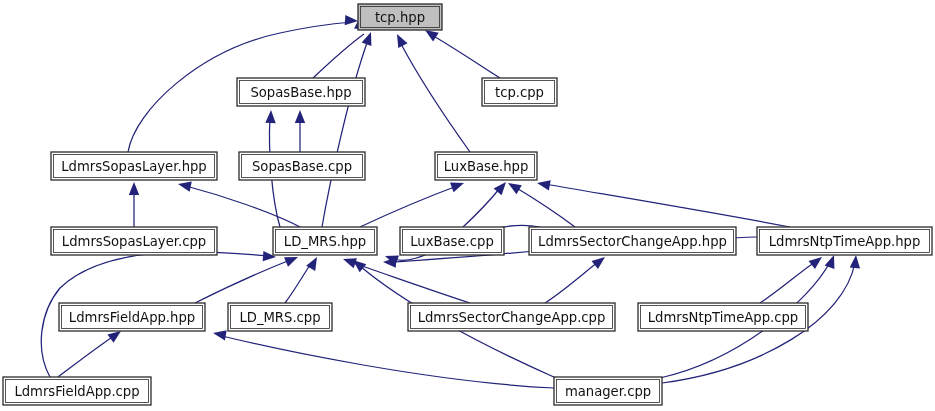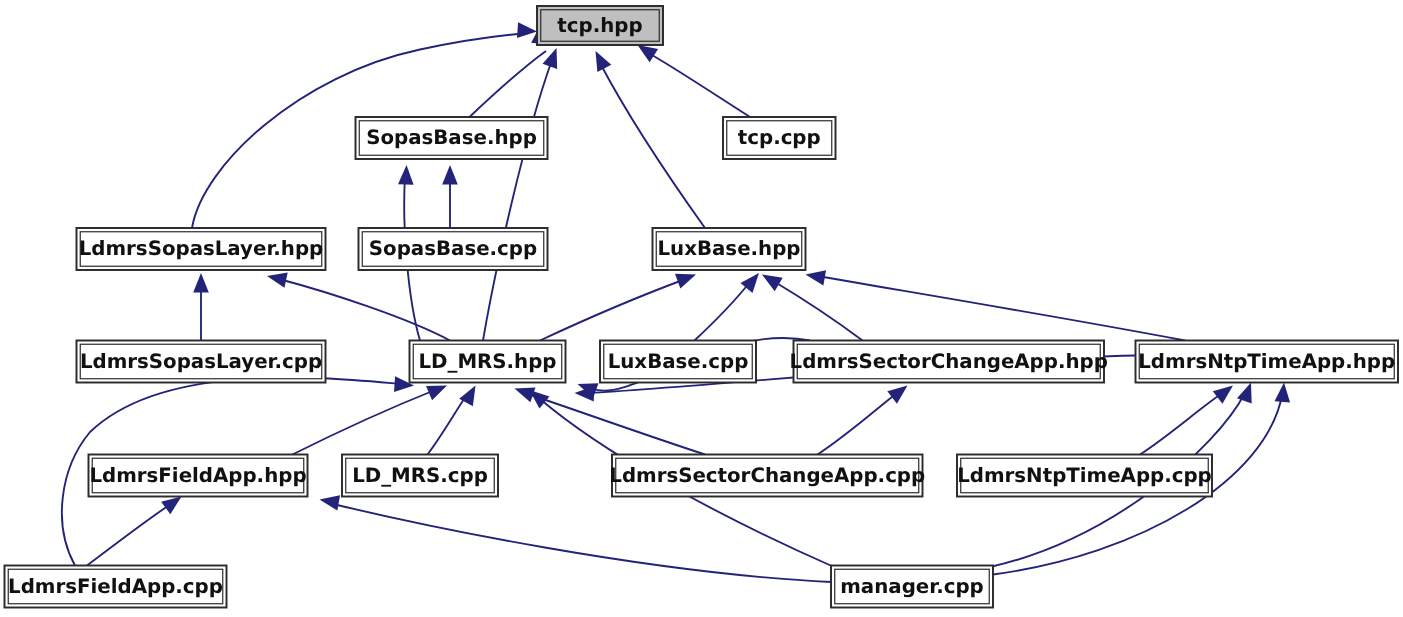--- a/index.html
+++ b/index.html
@@ -11,21 +11,20 @@
     width: 935px;
     height: 411px;
     font-family: "DejaVu Sans", sans-serif;
     overflow: hidden;
   }
   #graph-root {
     position: relative;
     width: 935px;
     height: 411px;
     background: #ffffff;
-    font-weight: bold;
   }
   svg#dep-graph {
     display: block;
     width: 935px;
     height: 411px;
   }
   .node-box {
     fill: #ffffff;
     stroke: #2b2b2b;
     stroke-width: 1.3;

